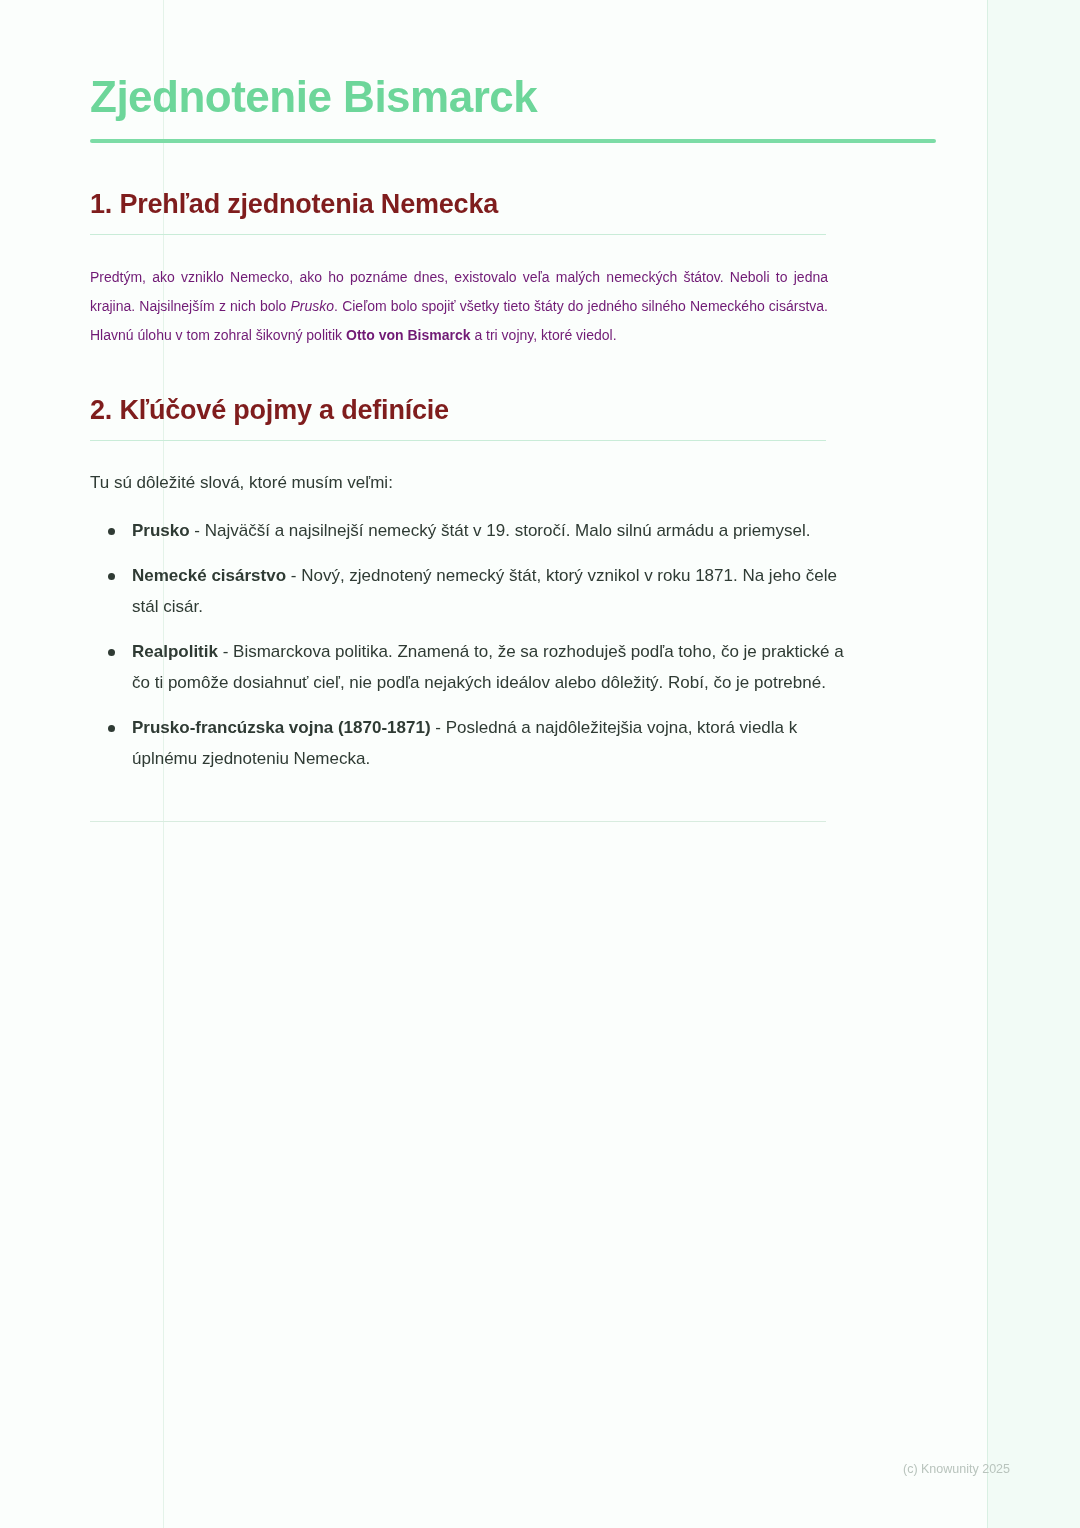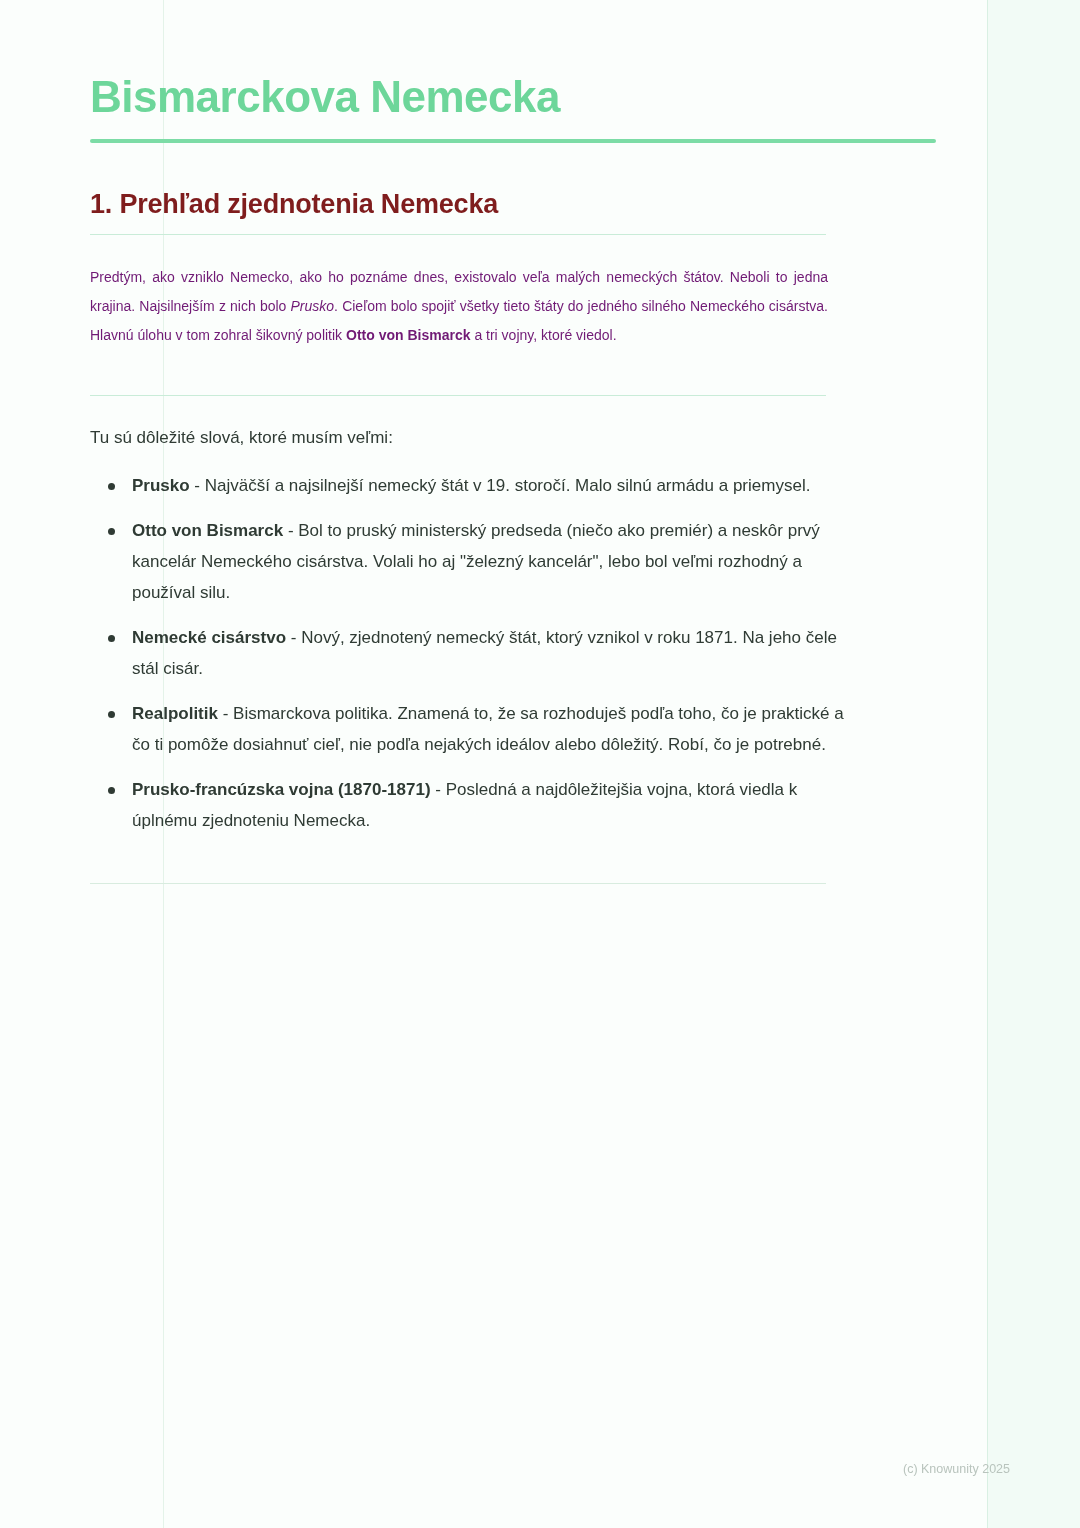--- a/index.html
+++ b/index.html
@@ -155,42 +155,40 @@
 </head>
 <body>
 
 <div class="page">
   <div class="band-right"></div>
   <div class="rule rule-left"></div>
   <div class="rule rule-right"></div>
 
   <div class="content">
 
-    <h1 class="doc-title">Bismarckova Nemecka</h1>
+    <h1 class="doc-title">Zjednotenie Bismarck</h1>
     <div class="title-rule"></div>
 
     <div class="section">
       <h2 class="section-title">1. Prehľad zjednotenia Nemecka</h2>
       <div class="section-rule"></div>
       <p class="body-text">
         <span>Predtým, ako vzniklo Nemecko, ako ho poznáme dnes, existovalo veľa malých nemeckých štátov. Neboli to jedna krajina. Najsilnejším z nich bolo </span><span class="em">Prusko</span><span>. Cieľom bolo spojiť všetky tieto štáty do jedného silného Nemeckého cisárstva. Hlavnú úlohu v tom zohral šikovný politik </span><span class="strong">Otto von Bismarck</span><span> a tri vojny, ktoré viedol.</span>
       </p>
     </div>
 
     <div class="section">
+      <h2 class="section-title">2. Kľúčové pojmy a definície</h2>
       <div class="section-rule"></div>
       <p class="lead">Tu sú dôležité slová, ktoré musím veľmi:</p>
       <ul class="term-list">
         <li>
           <span class="strong">Prusko</span><span> - Najväčší a najsilnejší nemecký štát v 19. storočí. Malo silnú armádu a priemysel.</span>
         </li>
         <li>
-          <span class="strong">Otto von Bismarck</span><span> - Bol to pruský ministerský predseda (niečo ako premiér) a neskôr prvý kancelár Nemeckého cisárstva. Volali ho aj "železný kancelár", lebo bol veľmi rozhodný a používal silu.</span>
-        </li>
-        <li>
           <span class="strong">Nemecké cisárstvo</span><span> - Nový, zjednotený nemecký štát, ktorý vznikol v roku 1871. Na jeho čele stál cisár.</span>
         </li>
         <li>
           <span class="strong">Realpolitik</span><span> - Bismarckova politika. Znamená to, že sa rozhoduješ podľa toho, čo je praktické a čo ti pomôže dosiahnuť cieľ, nie podľa nejakých ideálov alebo dôležitý. Robí, čo je potrebné.</span>
         </li>
         <li>
           <span class="strong">Prusko-francúzska vojna (1870-1871)</span><span> - Posledná a najdôležitejšia vojna, ktorá viedla k úplnému zjednoteniu Nemecka.</span>
         </li>
       </ul>
     </div>

